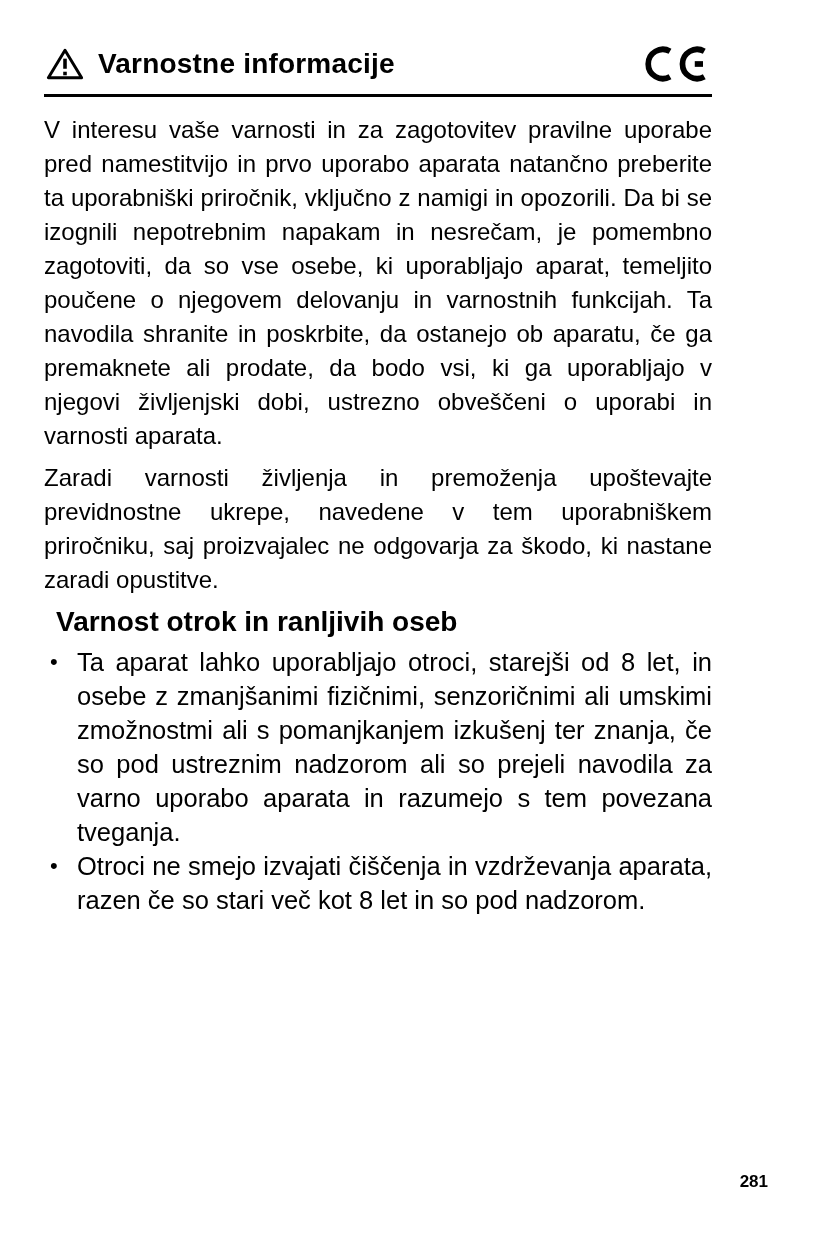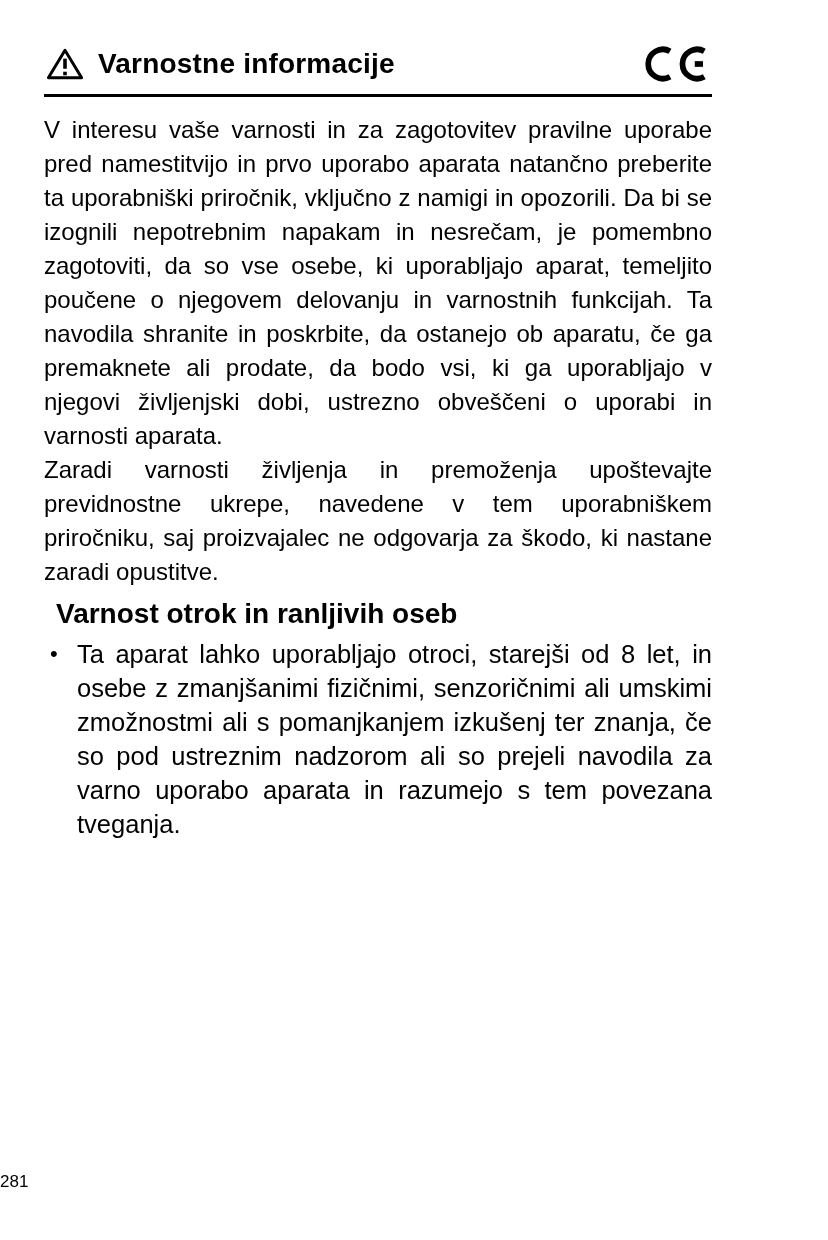--- a/index.html
+++ b/index.html
@@ -37,21 +37,21 @@
     border-top: 3px solid #000;
     margin: 0 0 16px 0;
   }
 
   .para {
     font-size: 24px;
     line-height: 34px;
     text-align: justify;
     text-justify: inter-word;
   }
-  .para + .para { margin-top: 0; }
+  .para + .para { margin-top: 8px; }
 
   .section-heading {
     font-size: 28px;
     font-weight: bold;
     margin: 8px 0 6px 12px;
     line-height: 1.2;
   }
 
   .bullet-list {
     list-style: none;
@@ -71,21 +71,22 @@
     top: 0;
     font-size: 22px;
     line-height: 34px;
   }
 
   .page-footer {
     position: absolute;
     left: 0;
     right: 0;
     bottom: 48px;
-    text-align: left;
+    text-align: right;
+    font-weight: bold;
   }
   .page-number { font-size: 17px; }
 </style>
 </head>
 <body>
 
 <div class="page">
 
   <header class="header">
     <span class="warn-icon">
@@ -107,19 +108,20 @@
 
   <hr class="rule">
 
   <p class="para">V interesu vaše varnosti in za zagotovitev pravilne uporabe pred namestitvijo in prvo uporabo aparata natančno preberite ta uporabniški priročnik, vključno z namigi in opozorili. Da bi se izognili nepotrebnim napakam in nesrečam, je pomembno zagotoviti, da so vse osebe, ki uporabljajo aparat, temeljito poučene o njegovem delovanju in varnostnih funkcijah. Ta navodila shranite in poskrbite, da ostanejo ob aparatu, če ga premaknete ali prodate, da bodo vsi, ki ga uporabljajo v njegovi življenjski dobi, ustrezno obveščeni o uporabi in varnosti aparata.</p>
   <p class="para">Zaradi varnosti življenja in premoženja upoštevajte previdnostne ukrepe, navedene v tem uporabniškem priročniku, saj proizvajalec ne odgovarja za škodo, ki nastane zaradi opustitve.</p>
 
   <h2 class="section-heading">Varnost otrok in ranljivih oseb</h2>
 
   <ul class="bullet-list">
     <li>Ta aparat lahko uporabljajo otroci, starejši od 8 let, in osebe z zmanjšanimi fizičnimi, senzoričnimi ali umskimi zmožnostmi ali s pomanjkanjem izkušenj ter znanja, če so pod ustreznim nadzorom ali so prejeli navodila za varno uporabo aparata in razumejo s tem povezana tveganja.</li>
+    <li>Otroci ne smejo izvajati čiščenja in vzdrževanja aparata, razen če so stari več kot 8 let in so pod nadzorom.</li>
   </ul>
 
   <footer class="page-footer">
     <span class="page-number">281</span>
   </footer>
 
 </div>
 
 </body></html>

